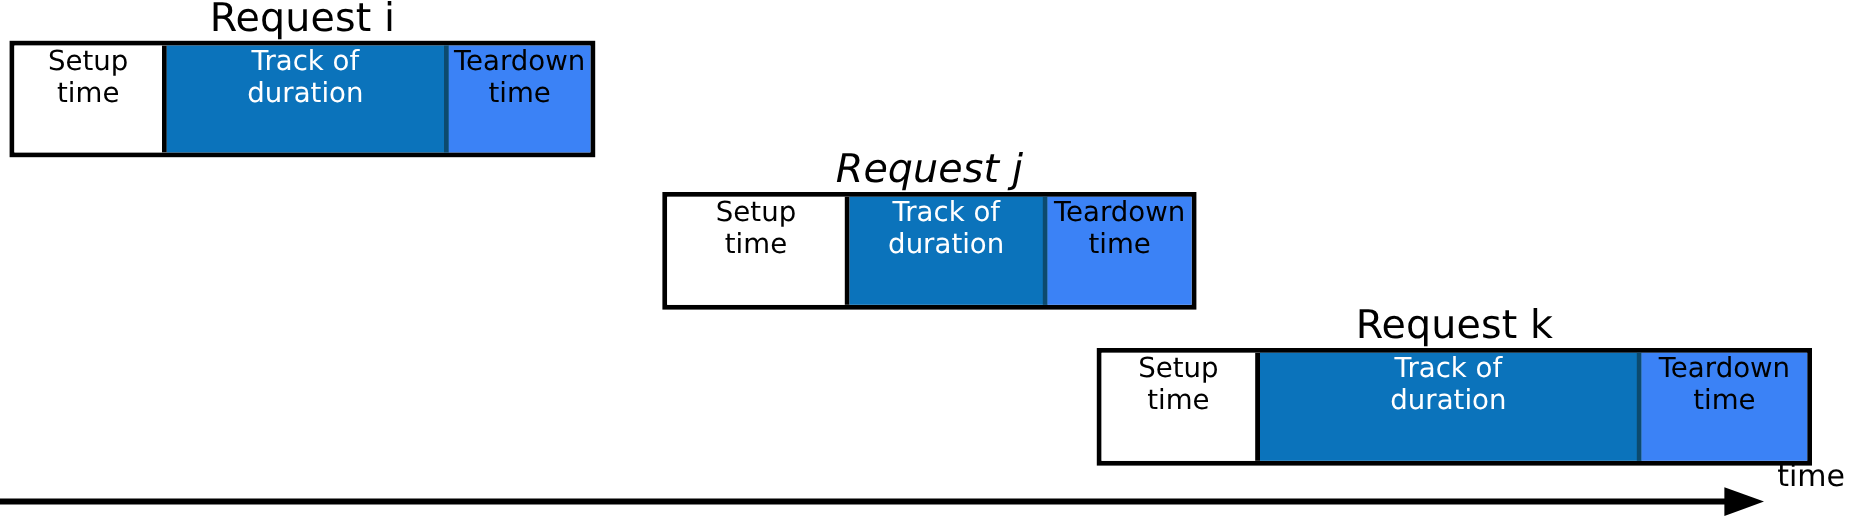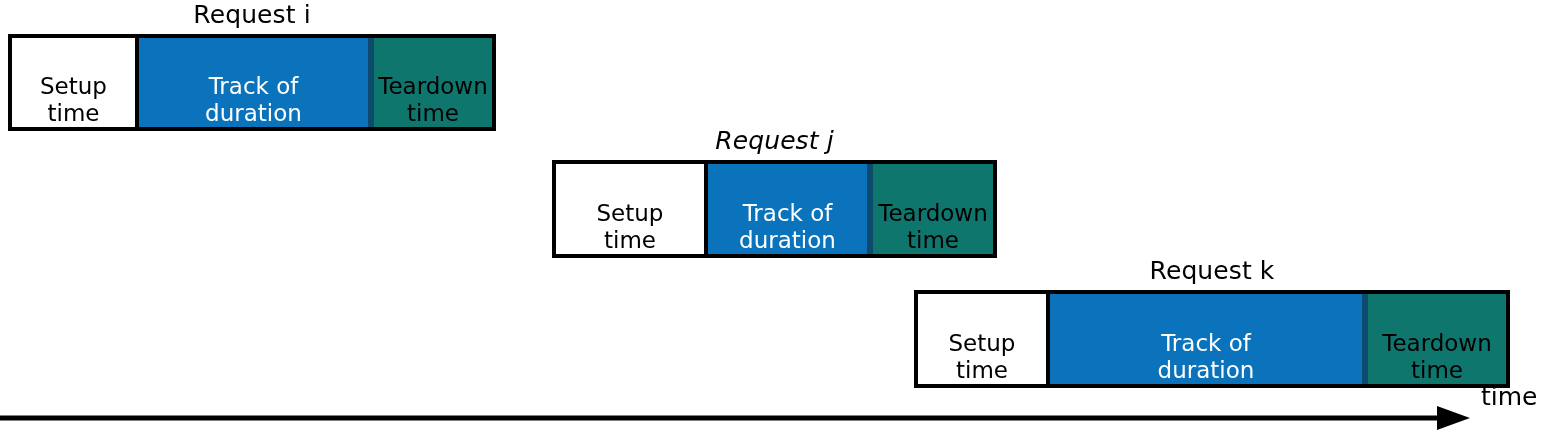--- a/index.html
+++ b/index.html
@@ -25,21 +25,21 @@
 
   
   .request-group {
     position: absolute;
   }
 
   .request-label {
     position: absolute;
     white-space: nowrap;
     color: #000000;
-    font-size: 25px;
+    font-size: 33px;
     line-height: 30px;
     font-weight: 400;
     letter-spacing: 0.1px;
     text-align: center;
     left: 0;
     right: 0;
   }
 
   
   .request-bar {
@@ -47,43 +47,43 @@
     display: flex;
     flex-direction: row;
     box-sizing: border-box;
     border: 4px solid #000000;
     background: #ffffff;
   }
 
   .seg {
     box-sizing: border-box;
     display: flex;
-    align-items: flex-end;
+    align-items: flex-start;
     justify-content: center;
     text-align: center;
     font-size: 23px;
     line-height: 27px;
     color: #000000;
     overflow: hidden;
     padding: 0 3px;
   }
 
   .seg-setup {
     background: #ffffff;
     border-right: 4px solid #000000;
   }
 
   .seg-track {
     background: #0b73bb;
     color: #ffffff;
-    border-right: 6px solid #0c4a6e;
+    border-right: 4px solid #0c4a6e;
   }
 
   .seg-teardown {
-    background: #0f766e;
+    background: #3b82f6;
   }
 
   .seg-text {
     display: block;
   }
 
   
   .time-axis {
     position: absolute;
     left: 0;

